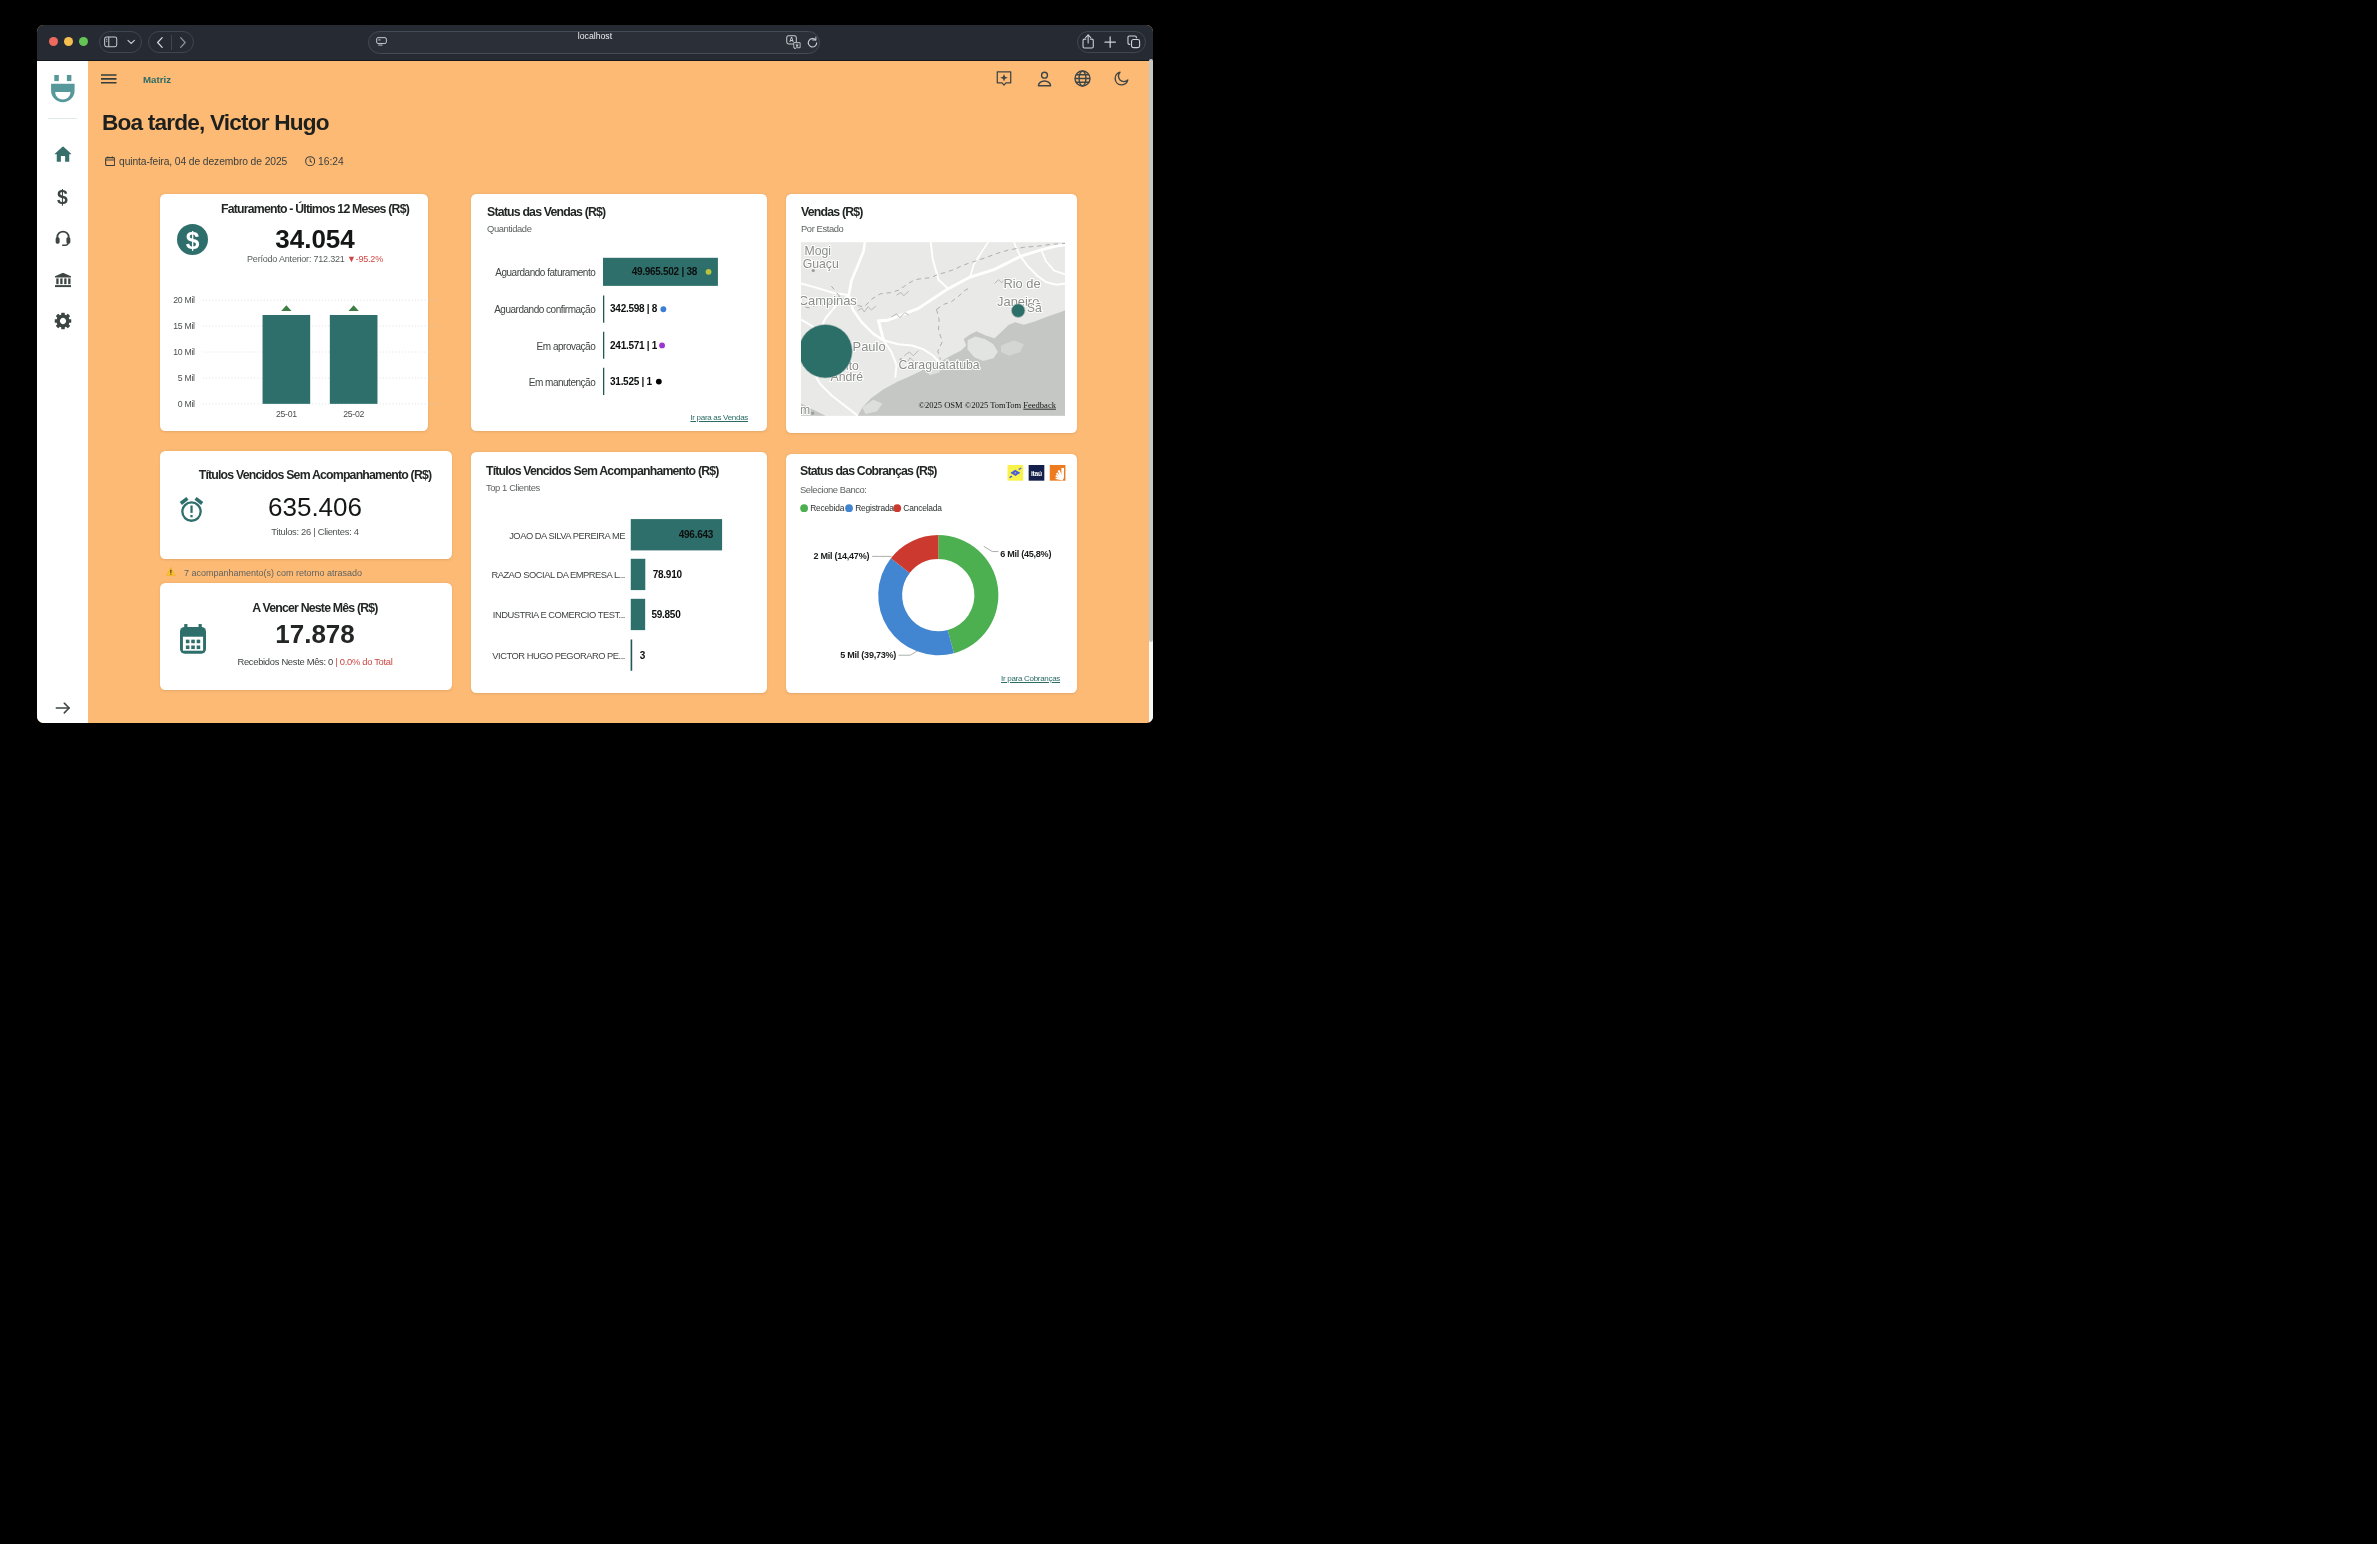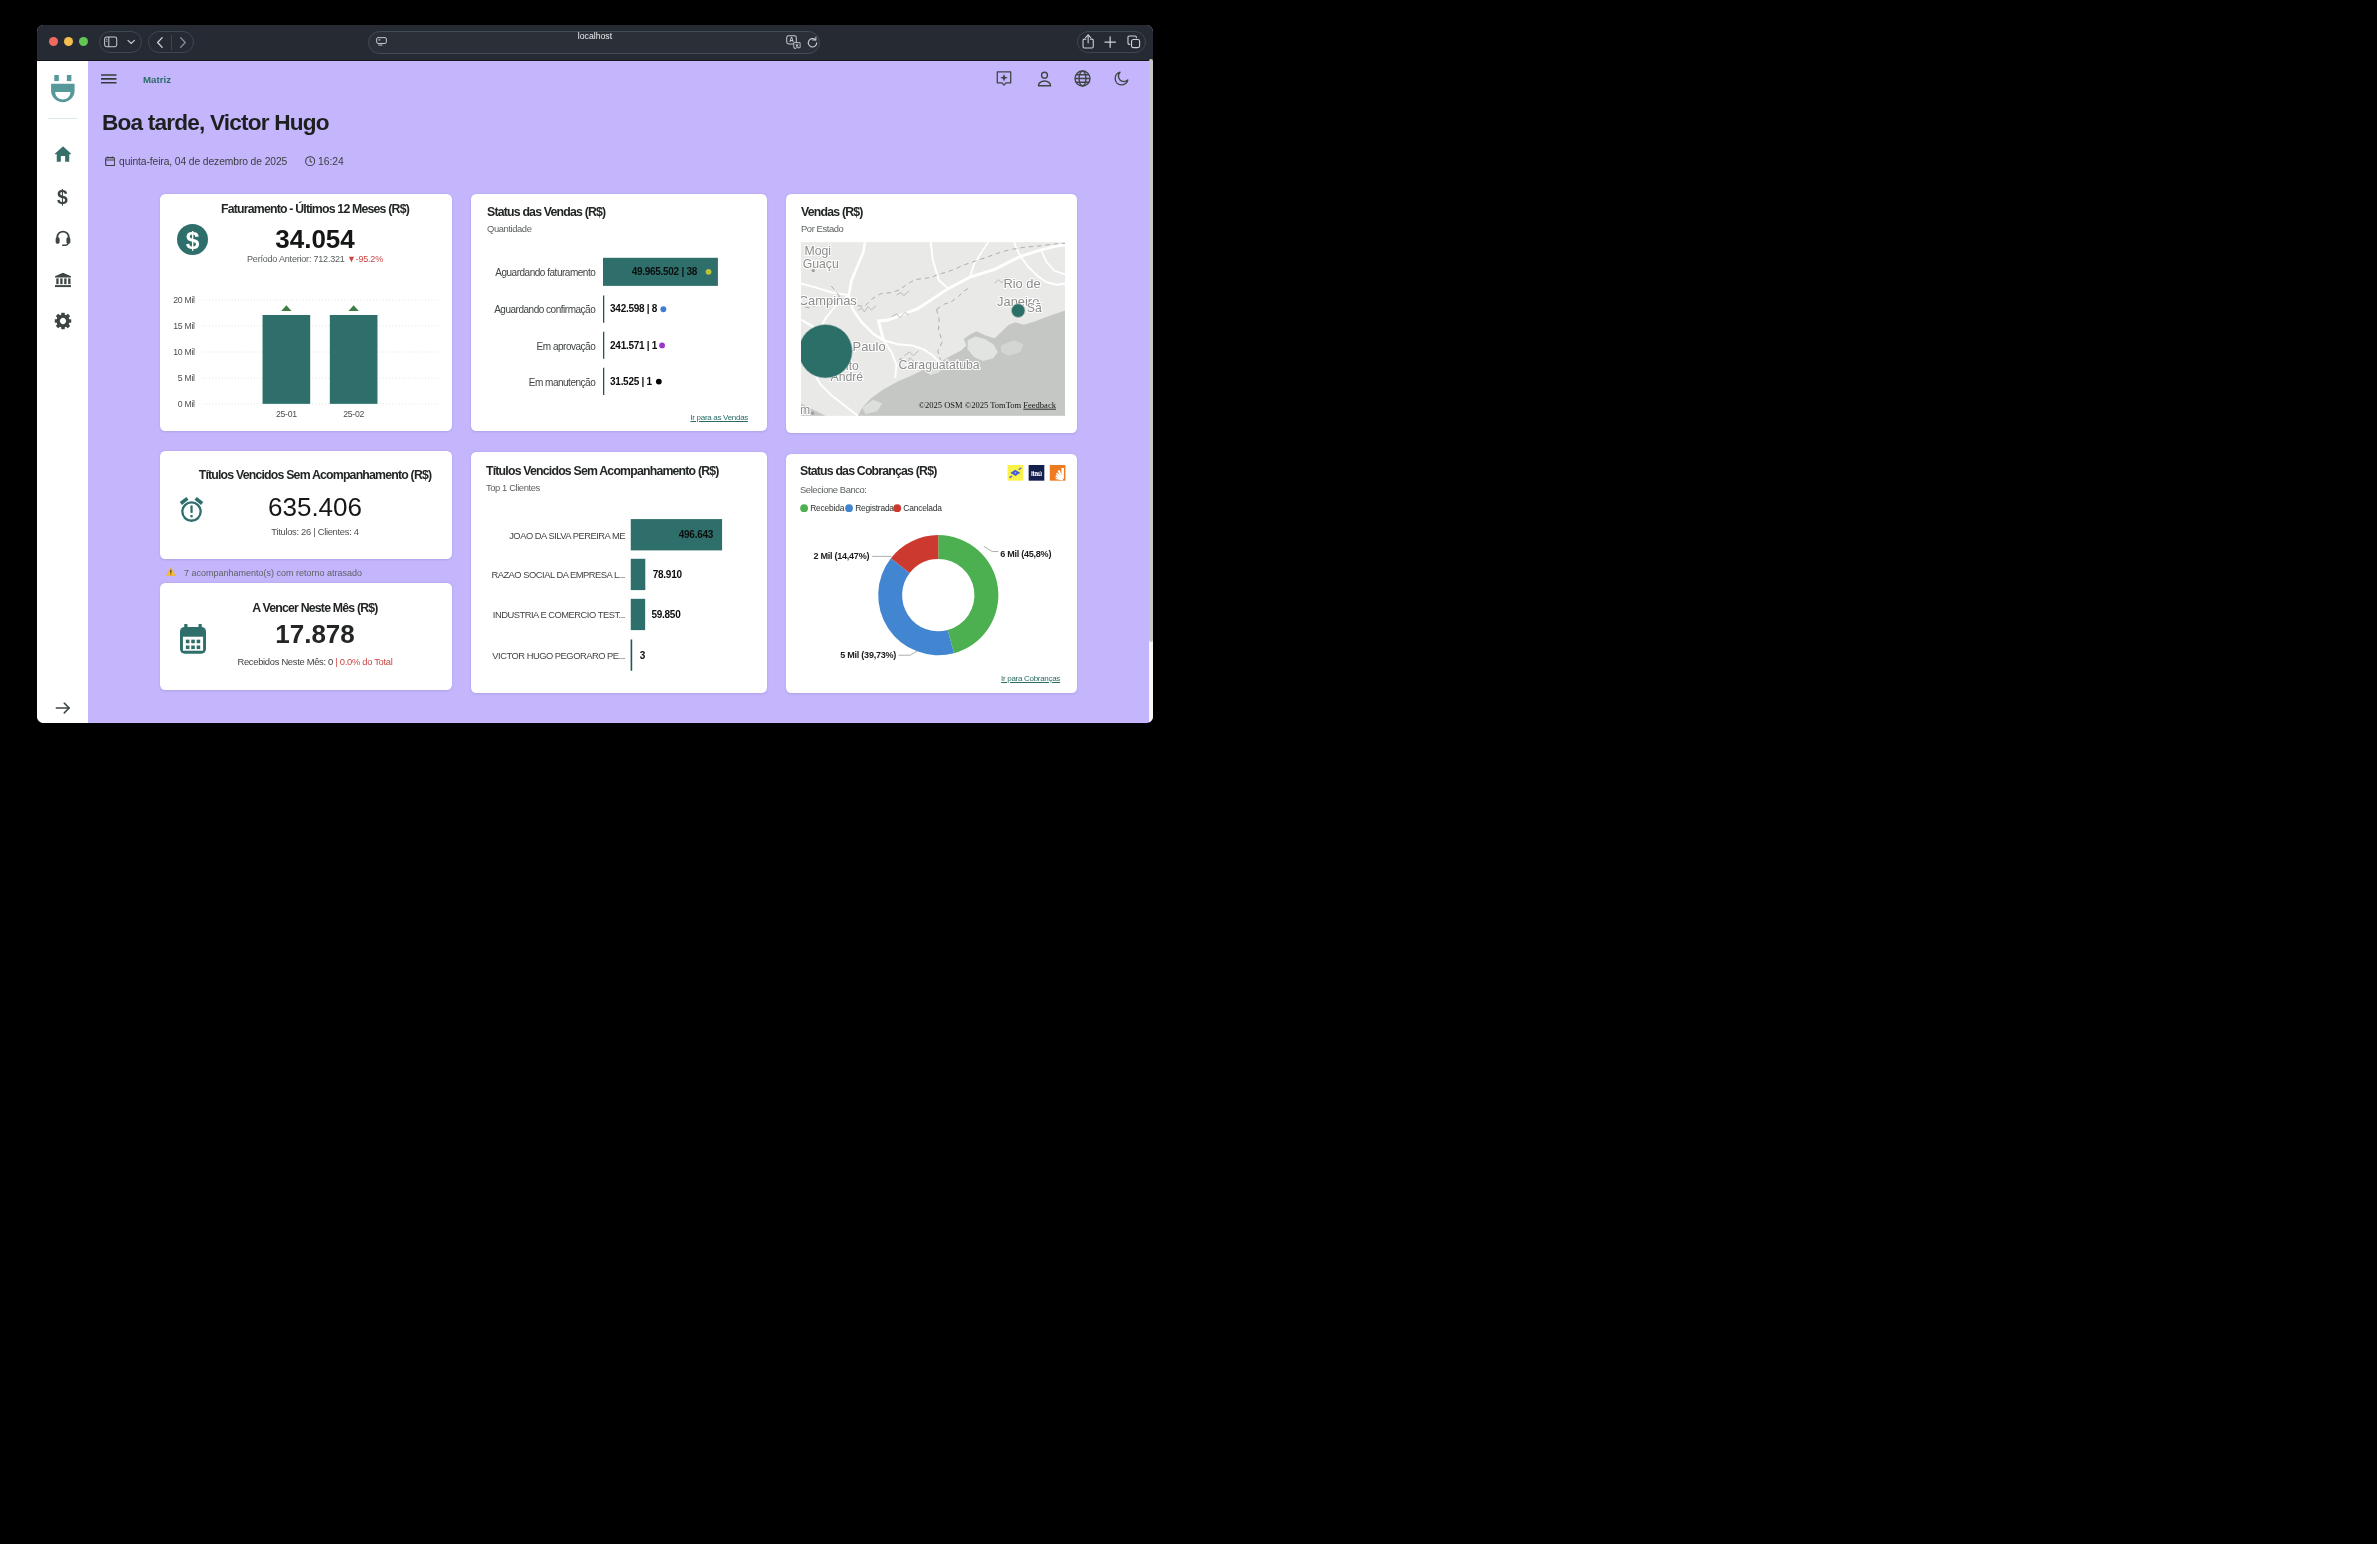--- a/index.html
+++ b/index.html
@@ -1,17 +1,17 @@
 <!DOCTYPE html>
 <html style="font-size:10.3px"><head>
 <meta charset="utf-8">
 <style>
 * { margin:0; padding:0; box-sizing:border-box; }
 html,body { width:1189px; height:772px; background:#000; font-family:"Liberation Sans", sans-serif; overflow:hidden; }
-#win { position:absolute; left:37px; top:25px; width:1116px; height:698px; border-radius:6.5px; overflow:hidden; background:#c4b5fd; }
+#win { position:absolute; left:37px; top:25px; width:1116px; height:698px; border-radius:6.5px; overflow:hidden; background:#fdba74; }
 #titlebar { position:absolute; left:0; top:0; width:100%; height:36px; background:#262b33; border-bottom:0.6px solid #15181d; }
 .tl { position:absolute; top:12px; width:9px; height:9px; border-radius:50%; }
 .grp { position:absolute; top:5.8px; height:22px; border:0.6px solid #3e4650; border-radius:11px; }
 #urlbar { position:absolute; left:331px; top:5.5px; width:452px; height:23px; border:0.6px solid #434b55; border-radius:11.6px; background:#2a2f38; }
 #urltext { position:absolute; width:100%; text-align:center; top:5.8px; font-size:8.7px; color:#eceef0; }
 .sideic { position:absolute; left:25.5px; transform:translate(-50%,-50%); }
 #sidebar { position:absolute; left:0; top:36px; width:51px; height:663px; background:#fff; }
 .card { position:absolute; background:#fff; border-radius:5.2px; box-shadow:0 0.6px 2.6px rgba(0,0,0,0.10); }
 .ctitle { font-weight:bold; font-size:12.3px; color:#222625; letter-spacing:-0.8px; white-space:nowrap; }
 .csub { font-size:9.4px; letter-spacing:-0.4px; color:#5d6261; }
@@ -161,21 +161,21 @@
   <div class="abs" style="left:82px;top:131px;font-size:10.3px;letter-spacing:-0.1px;color:#3a3f3e;">quinta-feira, 04 de dezembro de 2025</div>
   <svg class="abs" style="left:268px;top:131px" width="10.3" height="10.3" viewBox="0 0 16 16" fill="none" stroke="#3a3f3e" stroke-width="1.6">
     <circle cx="8" cy="8" r="7"></circle>
       <path d="M8,3.8 V8 L10.8,9.8"></path>
   </svg>
   <div class="abs" style="left:281px;top:131px;font-size:10.3px;color:#3a3f3e;">16:24</div>
 
   <div class="abs" style="left:1112px;top:36px;width:4.2px;height:663px;background:#f6f8f7;"></div>
   <div class="abs" style="left:1112px;top:34px;width:4.2px;height:583px;background:#c3c8c7;border-radius:2.6px;"></div>
 
-  <div id="card1" class="card" style="left:123px;top:169px;width:292px;height:237px;">
+  <div id="card1" class="card" style="left:123px;top:169px;width:268px;height:237px;">
     <div class="abs" style="left:18px;width:274px;top:8.4px;text-align:center;"><span class="ctitle">Faturamento - Últimos 12 Meses (R$)</span></div>
     <svg class="abs" style="left:17px;top:30px" width="31" height="31" viewBox="0 0 48 48">
       <circle cx="24" cy="24" r="24" fill="#2e6f6b"></circle>
       <text x="24" y="38" text-anchor="middle" font-size="38" font-weight="bold" fill="#fff" font-family="Liberation Sans">$</text>
     </svg>
     <div class="abs" style="left:18px;width:274px;top:30px;text-align:center;font-size:26px;font-weight:bold;color:#141716;">34.054</div>
     <div class="abs" style="left:18px;width:274px;top:60px;text-align:center;font-size:9px;letter-spacing:-0.2px;color:#585d5c;">Período Anterior: 712.321 <span style="color:#cc4743">▼-95.2%</span></div>
     <svg class="abs" style="left:0;top:97px" width="292" height="132" viewBox="0 0 452 205">
       <g stroke="#c9cdcc" stroke-width="1" stroke-dasharray="1.5,3.5">
         <line x1="65.5" y1="14.25" x2="431.5" y2="14.25"></line>

